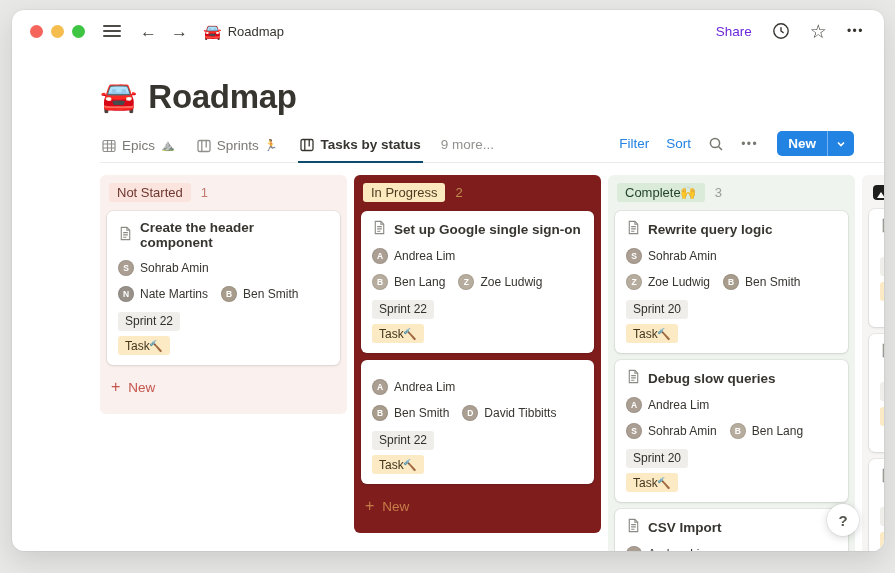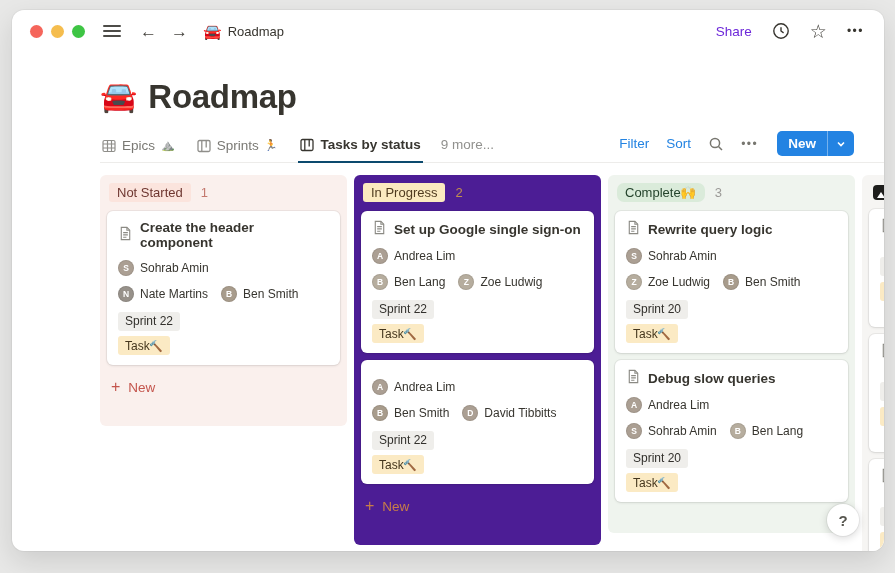--- a/index.html
+++ b/index.html
@@ -52,21 +52,21 @@
   .tools{margin-left:auto;display:flex;align-items:center;gap:17px;padding-bottom:6px;}
   .tool-link{font-size:13.5px;color:#2383E2;cursor:pointer;text-align:center;}
   .tool-icon{display:flex;align-items:center;color:#77766f;cursor:pointer;}
   .tool-dots{font-size:12px;letter-spacing:1.5px;color:#77766f;cursor:pointer;}
   .new-btn{display:flex;align-items:stretch;background:#2383E2;border-radius:5px;overflow:hidden;cursor:pointer;margin-left:2px;}
   .new-btn .nb-label{padding:5px 11px;font-size:13.5px;font-weight:600;color:#fff;}
   .new-btn .nb-divider{width:1px;background:rgba(255,255,255,.38);}
   .new-btn .nb-caret{display:flex;align-items:center;padding:0 8px;}
   
   .board{margin:12px 0 0 88px;height:377px;display:flex;gap:7px;align-items:flex-start;}
-  .column{width:247px;flex:none;border-radius:6px;padding:6px 5px 24px;box-sizing:border-box;}
+  .column{width:247px;flex:none;border-radius:6px;padding:6px 5px 12px;box-sizing:border-box;}
   .col-header{display:flex;align-items:center;gap:10px;padding:2px 4px 9px;}
   .status-badge{font-size:13px;padding:2px 8px;border-radius:3px;white-space:nowrap;cursor:pointer;}
   .col-count{font-size:13px;}
   .card{
     background:#fff;border-radius:6px;margin:0 2px 7px;padding:9px 11px 10px;
     box-shadow:0 0 0 1px rgba(15,15,15,.05),0 1px 3px rgba(15,15,15,.09);
     cursor:pointer;
   }
   .card-title{display:flex;align-items:center;gap:7px;font-size:13.5px;font-weight:600;color:#37352F;}
   .arow{display:flex;align-items:center;margin-top:10px;}
@@ -218,21 +218,21 @@
             </span>
           </div>
           <div class="badge-line"><span class="sprint-badge">Sprint 22</span></div>
           <div class="tag-line"><span class="tag-badge">Task<span class="tag-emoji">🔨</span></span></div>
         </div>
         <div class="new-row" style="color: rgb(196, 85, 77);">
           <span class="plus">+</span>
           <span>New</span>
         </div>
       </div>
-      <div class="column" style="background: #4c1d95;">
+      <div class="column" style="background: #7f1d1d;">
         <div class="col-header">
           <span class="status-badge" style="background: rgb(251, 234, 192); color: rgb(79, 59, 31);">In Progress</span>
           <span class="col-count" style="color: rgb(192, 143, 79);">2</span>
         </div>
         <div class="card">
           <div class="card-title">
             <span><svg width="15" height="15" viewBox="0 0 16 16" fill="none" stroke="#8B8A84" stroke-width="1.2">
                 <path d="M3.5 1.5h6l3 3v10h-9z"></path>
                 <path d="M9.5 1.5v3h3"></path>
                 <path d="M5.5 7h5M5.5 9.5h5M5.5 12h3.5"></path>
@@ -278,21 +278,21 @@
           <div class="badge-line"><span class="sprint-badge">Sprint 22</span></div>
           <div class="tag-line"><span class="tag-badge">Task<span class="tag-emoji">🔨</span></span></div>
         </div>
         <div class="new-row" style="color: rgb(199, 125, 72);">
           <span class="plus">+</span>
           <span>New</span>
         </div>
       </div>
       <div class="column" style="background: rgb(239, 244, 238);">
         <div class="col-header">
-          <span class="status-badge" style="background: rgb(218, 235, 218); color: rgb(36, 67, 44); border-radius: 7px;">Complete🙌</span>
+          <span class="status-badge" style="background: rgb(218, 235, 218); color: rgb(36, 67, 44);">Complete🙌</span>
           <span class="col-count" style="color: rgb(155, 154, 151);">3</span>
         </div>
         <div class="card">
           <div class="card-title">
             <span><svg width="15" height="15" viewBox="0 0 16 16" fill="none" stroke="#8B8A84" stroke-width="1.2">
                 <path d="M3.5 1.5h6l3 3v10h-9z"></path>
                 <path d="M9.5 1.5v3h3"></path>
                 <path d="M5.5 7h5M5.5 9.5h5M5.5 12h3.5"></path>
               </svg></span>
             <span>Rewrite query logic</span>
@@ -336,20 +336,36 @@
               <span class="avatar" style="background: rgb(171, 159, 147);">S</span>
               <span class="aname">Sohrab Amin</span>
             </span>
             <span class="assignee">
               <span class="avatar" style="background: rgb(182, 173, 158);">B</span>
               <span class="aname">Ben Lang</span>
             </span>
           </div>
           <div class="badge-line"><span class="sprint-badge">Sprint 20</span></div>
           <div class="tag-line"><span class="tag-badge">Task<span class="tag-emoji">🔨</span></span></div>
+        </div>
+        <div class="card">
+          <div class="card-title">
+            <span><svg width="15" height="15" viewBox="0 0 16 16" fill="none" stroke="#8B8A84" stroke-width="1.2">
+                <path d="M3.5 1.5h6l3 3v10h-9z"></path>
+                <path d="M9.5 1.5v3h3"></path>
+                <path d="M5.5 7h5M5.5 9.5h5M5.5 12h3.5"></path>
+              </svg></span>
+            <span>CSV Import</span>
+          </div>
+          <div class="arow">
+            <span class="assignee">
+              <span class="avatar" style="background: rgb(171, 159, 147);">A</span>
+              <span class="aname">Andrea Lim</span>
+            </span>
+          </div>
         </div>
       </div>
       <div class="column" style="background: rgb(246, 245, 243);">
         <div class="col-header">
           <div class="hidden-col-icon"></div>
         </div>
         <div class="card" style="height: 99px;">
           <div class="card-title">
             <span><svg width="15" height="15" viewBox="0 0 16 16" fill="none" stroke="#8B8A84" stroke-width="1.2">
                 <path d="M3.5 1.5h6l3 3v10h-9z"></path>

